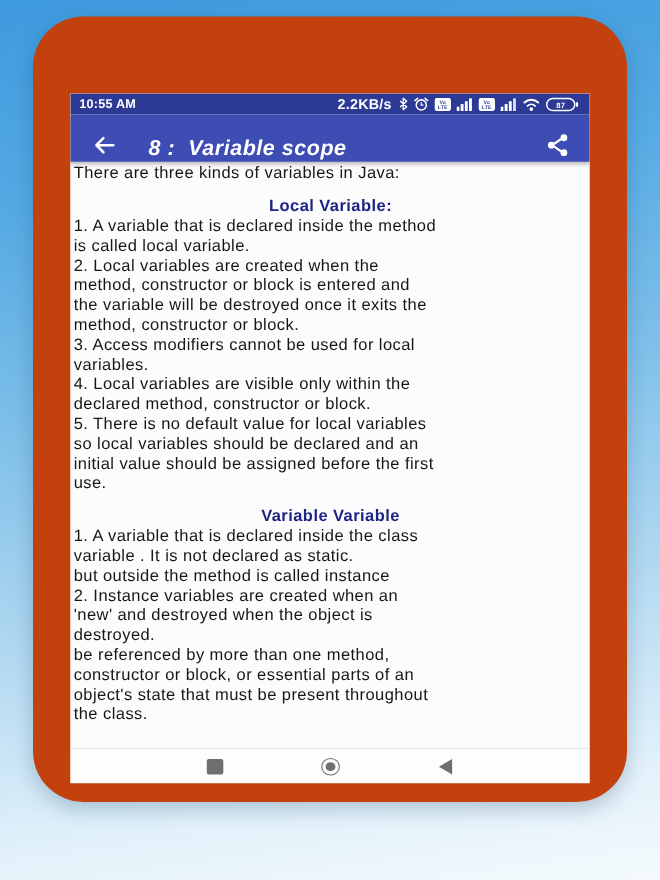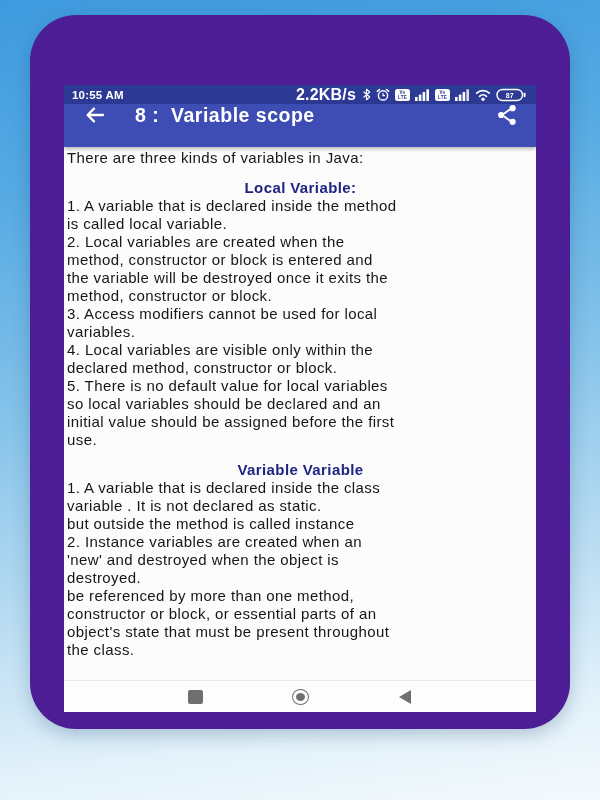--- a/index.html
+++ b/index.html
@@ -4,42 +4,42 @@
 <style>
   html,body{margin:0;padding:0;}
   body{
     width:600px;height:800px;overflow:hidden;
     font-family:"Liberation Sans",sans-serif;
     background:linear-gradient(172deg,#3e9ade 0%,#55aae3 22%,#7fc0e9 45%,#b3d9f1 68%,#e2f1fa 88%,#f4fafd 100%);
     position:relative;
   }
   .tablet{
     position:absolute;left:30px;top:15px;width:540px;height:714px;
-    background:#4c1d95;border-radius:46px;
+    background:#c2410c;border-radius:46px;
     box-shadow:0 6px 18px rgba(20,60,100,.25);
   }
   .screen{
     position:absolute;left:34px;top:70px;width:472px;height:627px;
     background:#fcfcfc;overflow:hidden;display:flex;flex-direction:column;
   }
   
   .status-bar{
     height:19px;flex:0 0 19px;background:#2c3a96;color:#fff;
     display:flex;align-items:center;padding:0 10px 0 8px;box-sizing:border-box;
     font-size:11.5px;font-weight:bold;letter-spacing:.2px;
   }
   .status-bar .spacer{flex:1;}
   .sb-group{display:flex;align-items:center;gap:5px;}
-  .sb-speed{font-size:16px;font-weight:bold;margin-right:1px;}
+  .sb-speed{font-size:13px;font-weight:bold;margin-right:1px;}
   .sb-icon{display:flex;align-items:center;}
   
   .app-bar{
     height:43px;flex:0 0 43px;background:#3e4db4;color:#fff;
-    display:flex;align-items:flex-start;padding:0 16px 0 18px;box-sizing:border-box;
-    box-shadow:0 2px 4px rgba(0,0,0,.28);position:relative;z-index:2;
+    display:flex;align-items:flex-end;padding:0 16px 0 18px;box-sizing:border-box;
+    box-shadow:0 2px 4px rgba(0,0,0,.28);position:relative;z-index:2;font-style:italic;
   }
   .back-btn{width:26px;height:26px;display:flex;align-items:center;justify-content:center;cursor:pointer;}
   .app-title{
     margin-left:27px;font-size:19.5px;font-weight:bold;letter-spacing:.5px;white-space:pre;
   }
   .app-bar .spacer{flex:1;}
   .share-btn{width:26px;height:26px;display:flex;align-items:center;justify-content:center;cursor:pointer;}
   
   .content{
     flex:1 1 auto;background:#fcfcfc;color:#161616;overflow:hidden;

